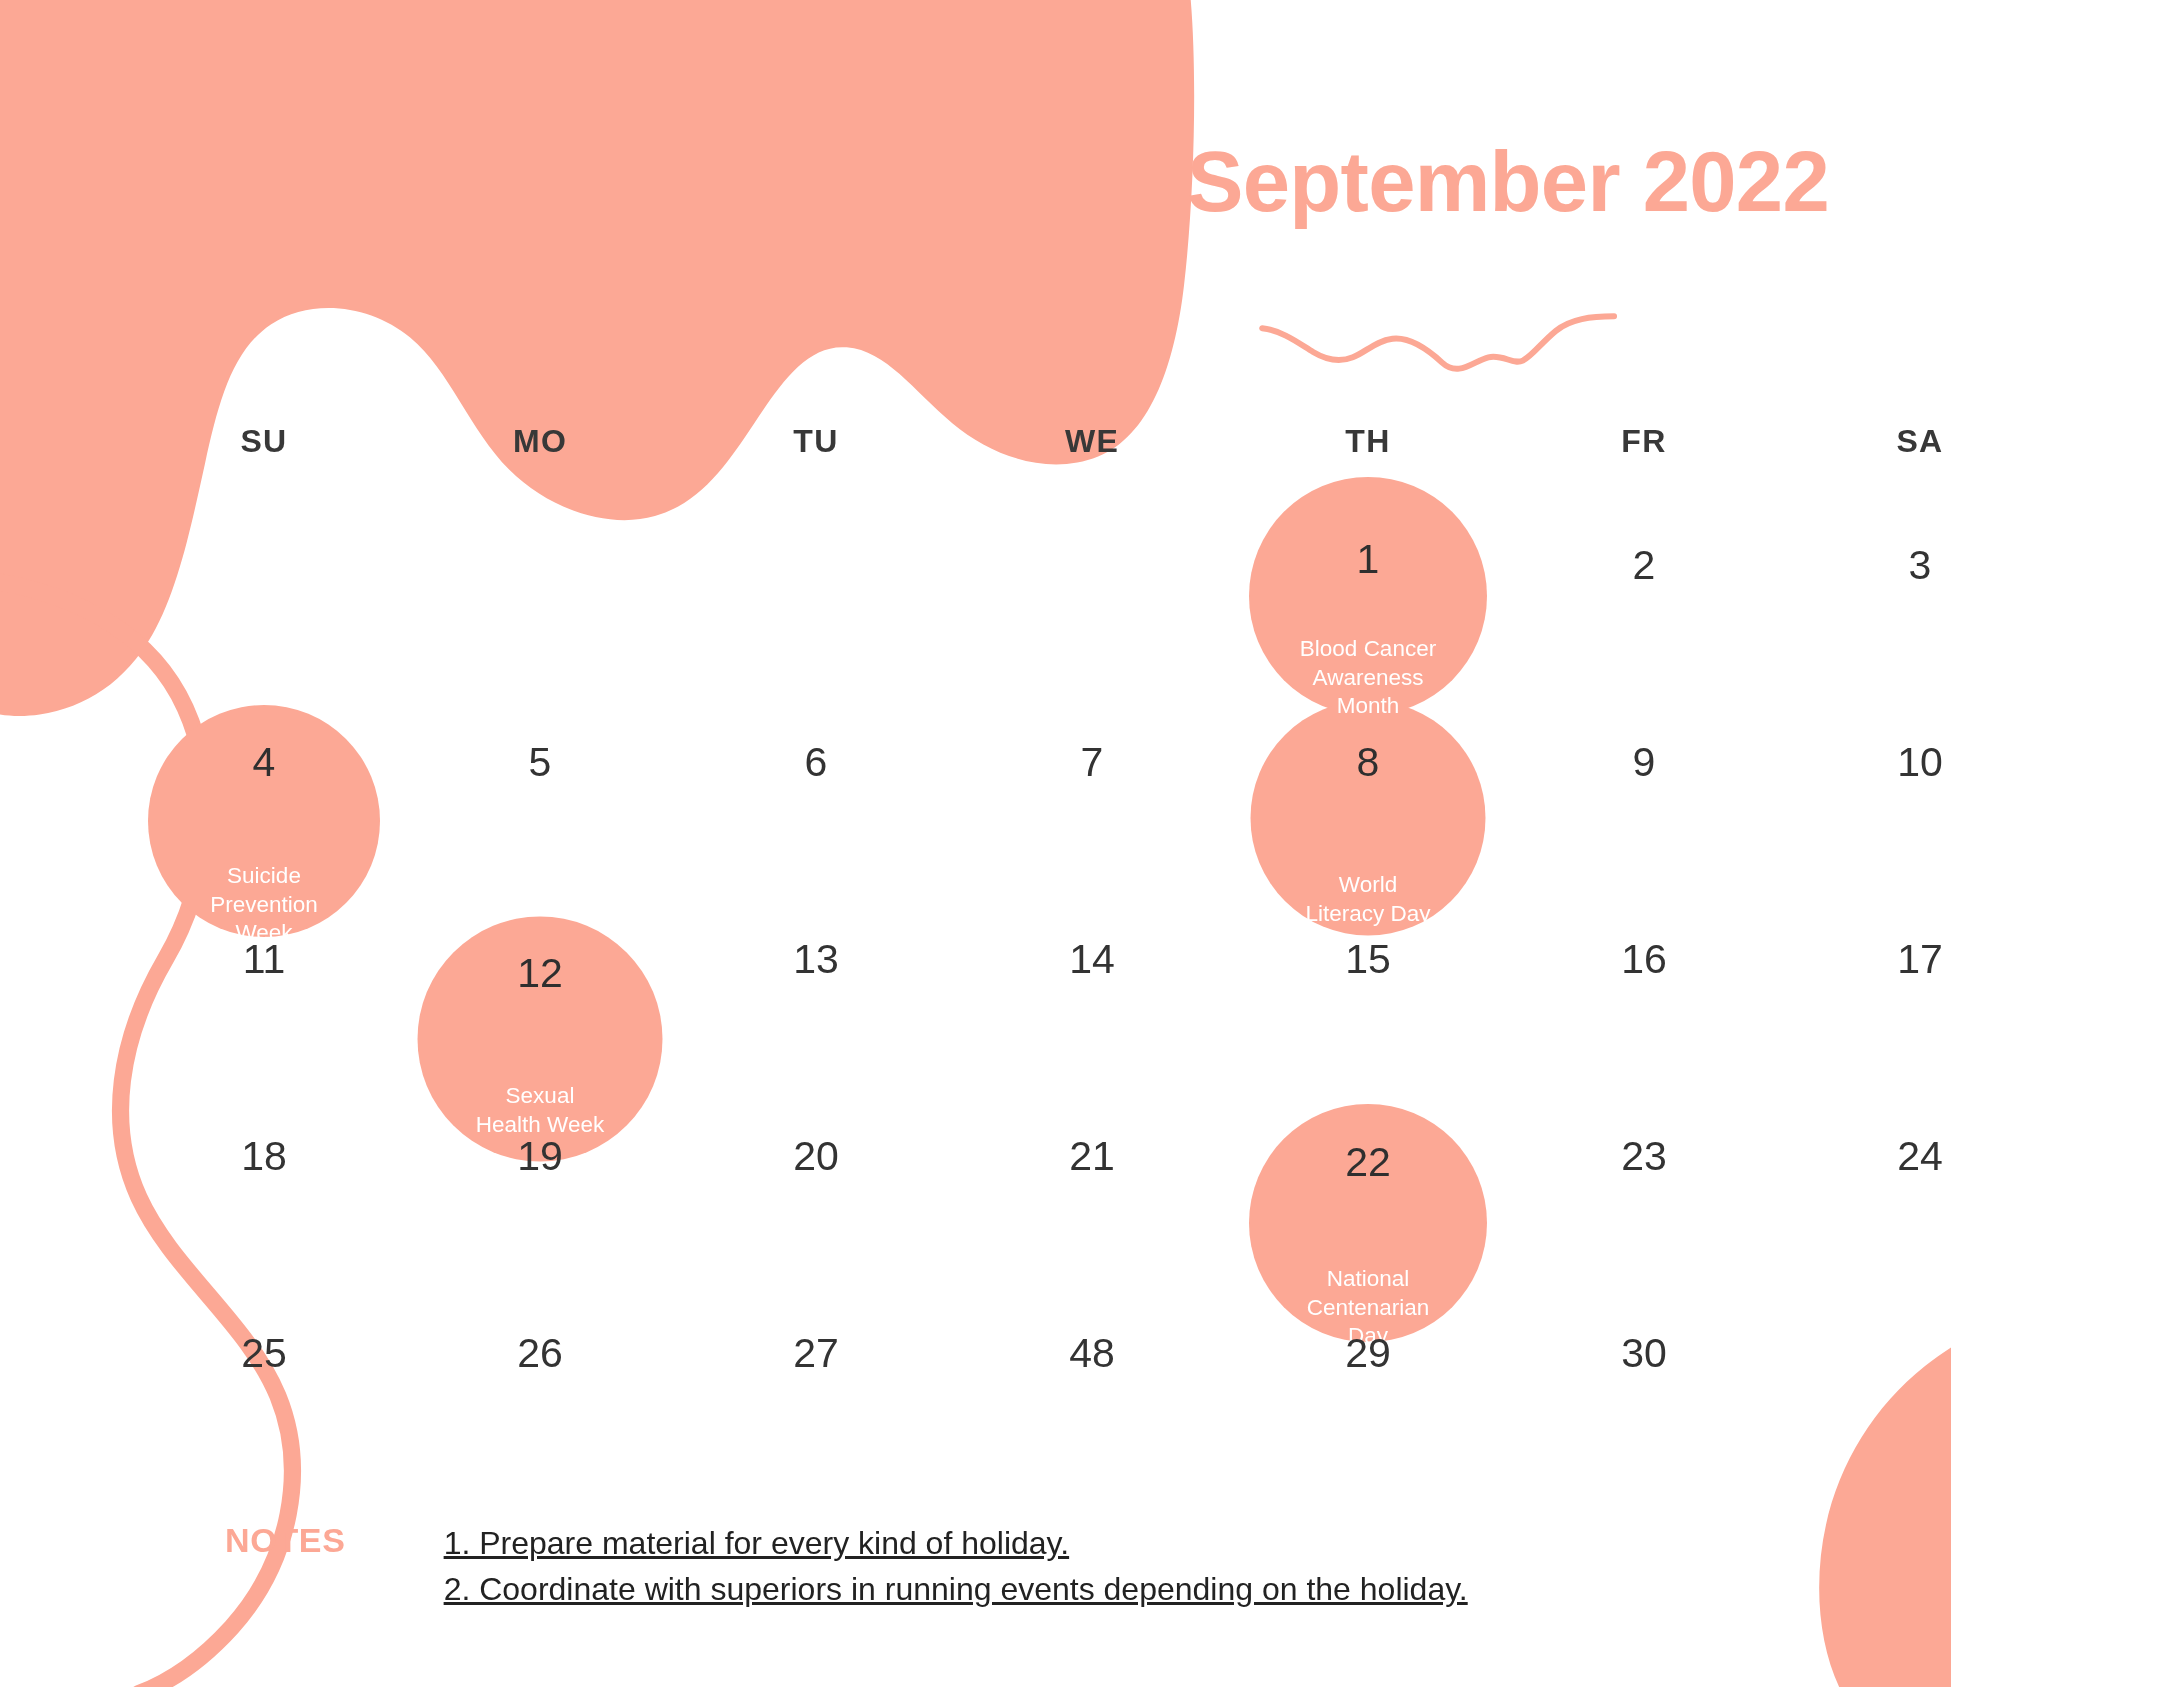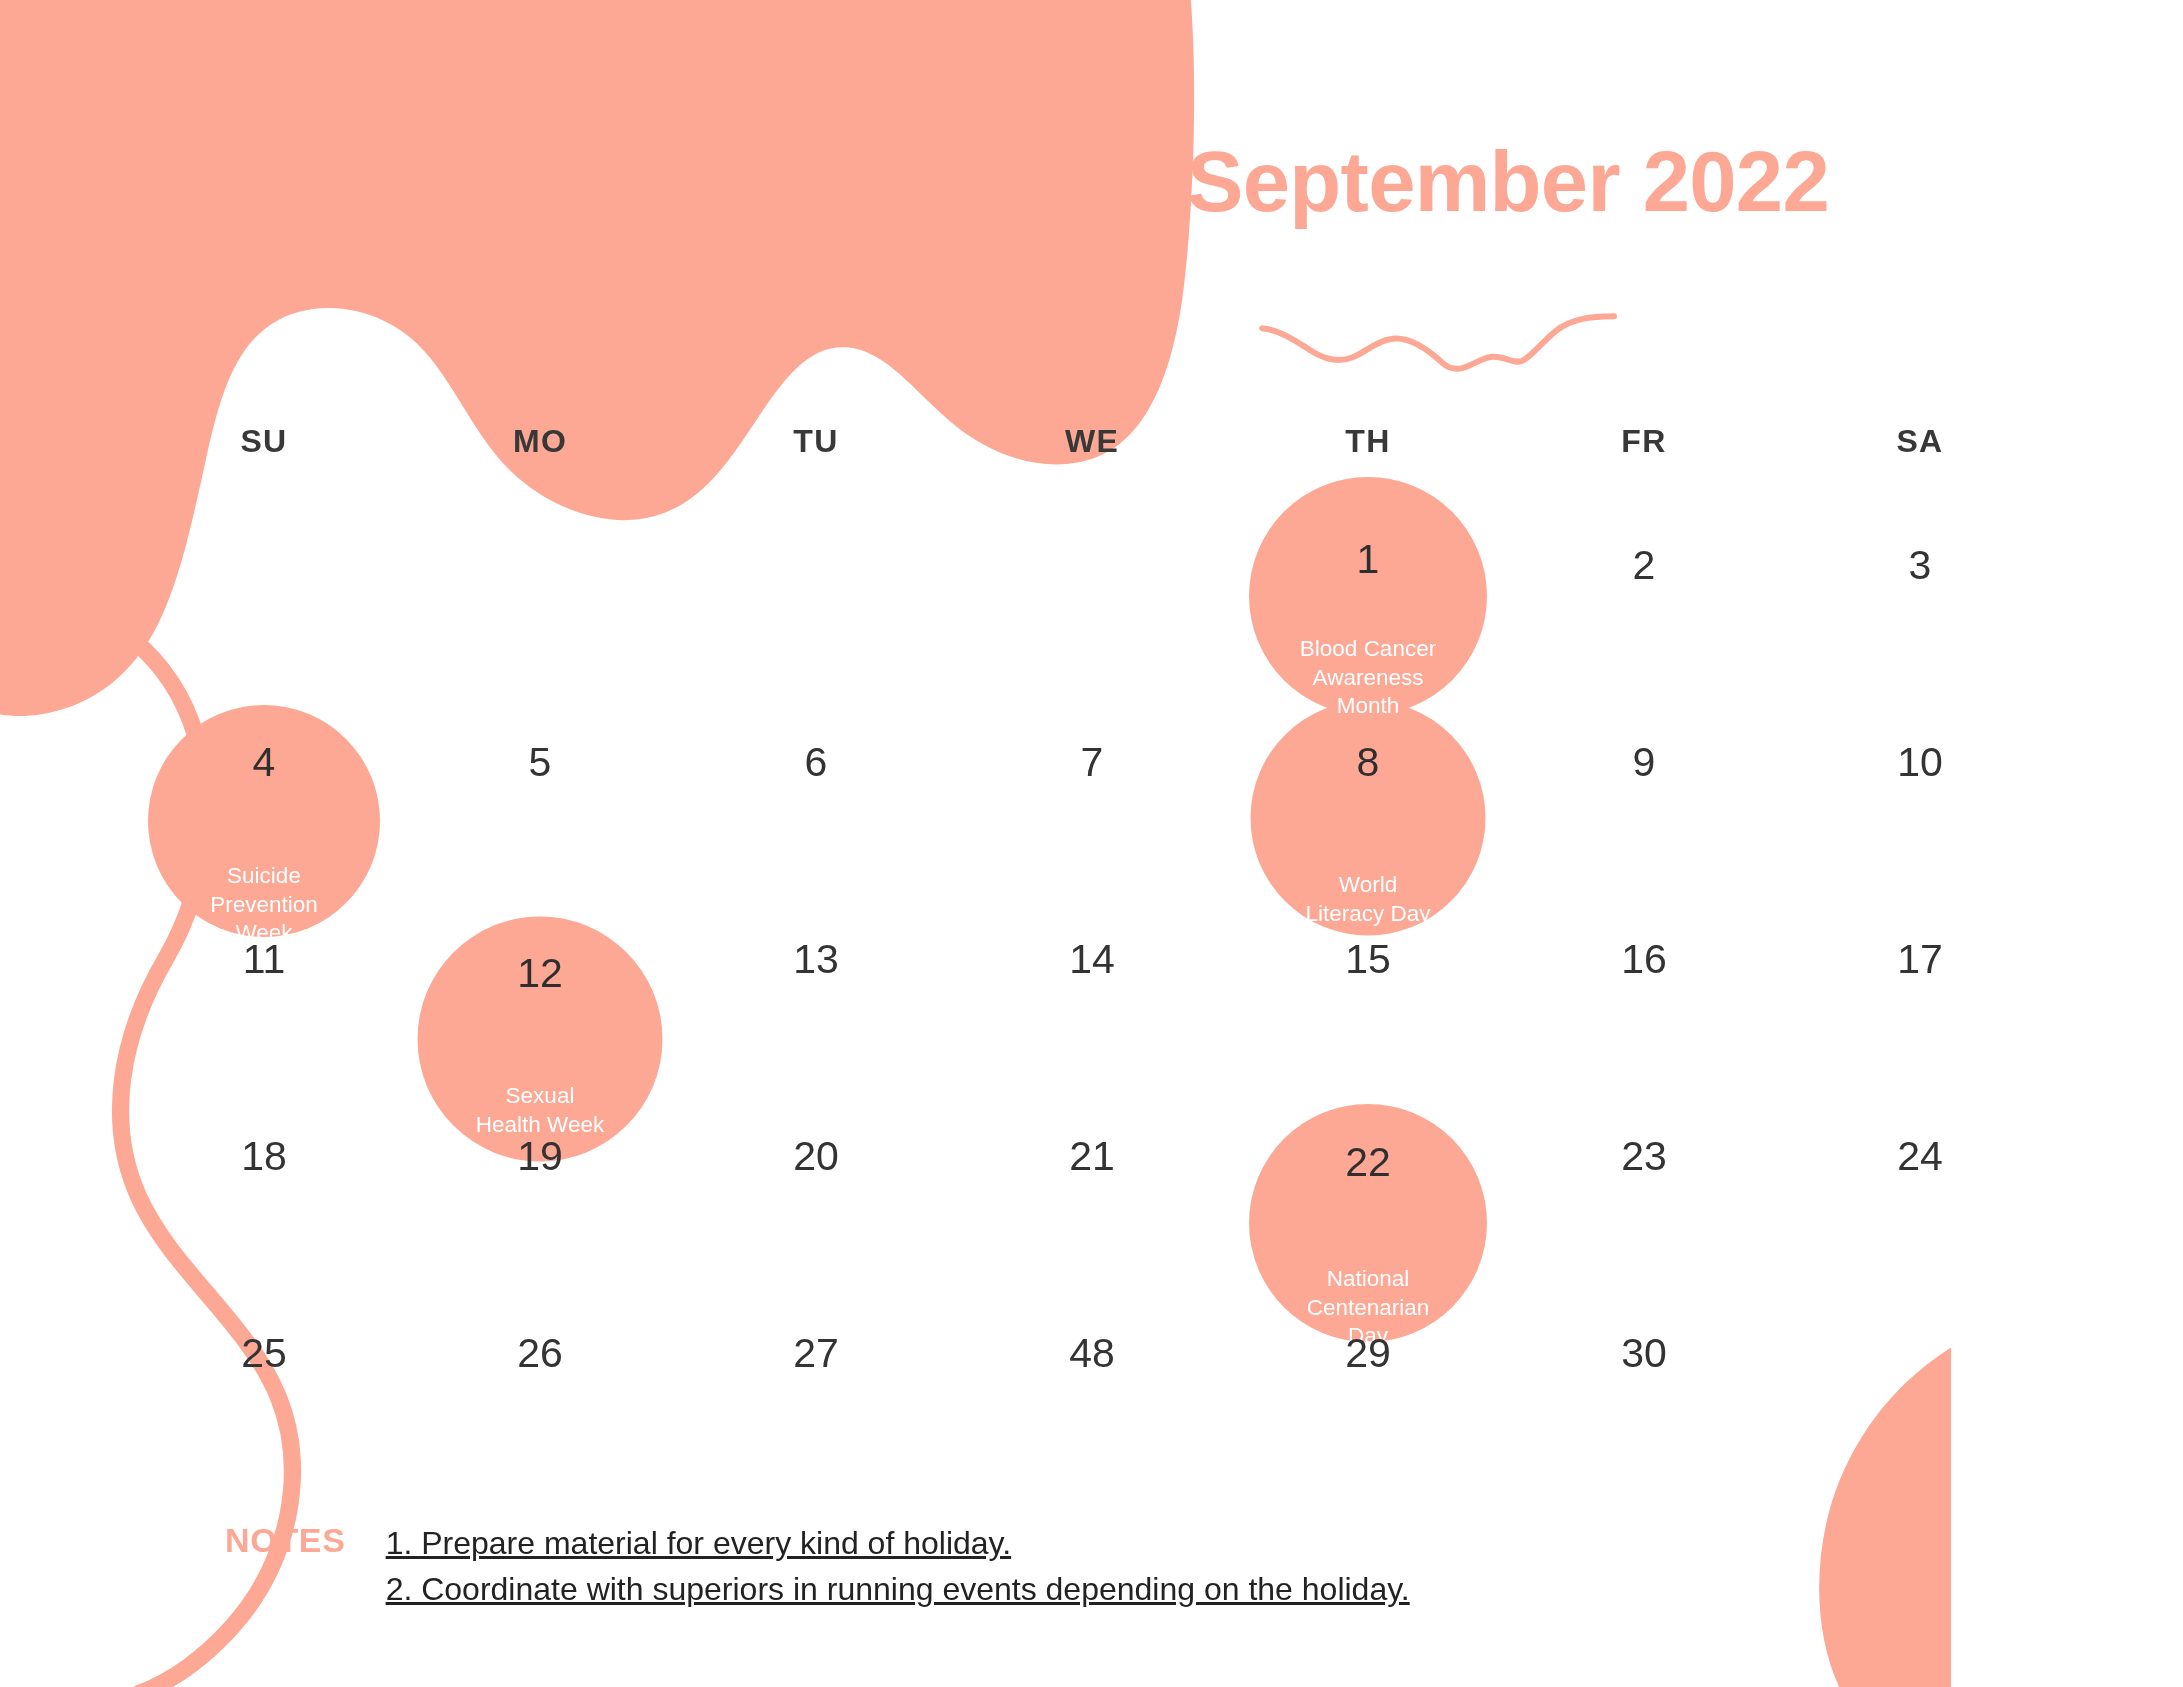--- a/index.html
+++ b/index.html
@@ -153,21 +153,21 @@
     top: 1520px;
     display: flex;
     align-items: flex-start;
   }
   .notes-label {
     font-family: "Liberation Sans", sans-serif;
     font-weight: 700;
     font-size: 34px;
     letter-spacing: 0.7px;
     color: #FCA895;
-    margin-right: 40px;
+    margin-right: 98px;
     padding-top: 1.3px;
     white-space: nowrap;
   }
   .notes-list {
     font-family: "Liberation Sans", sans-serif;
     font-weight: 400;
     font-size: 32px;
     line-height: 1.45;
     color: #222222;
   }

